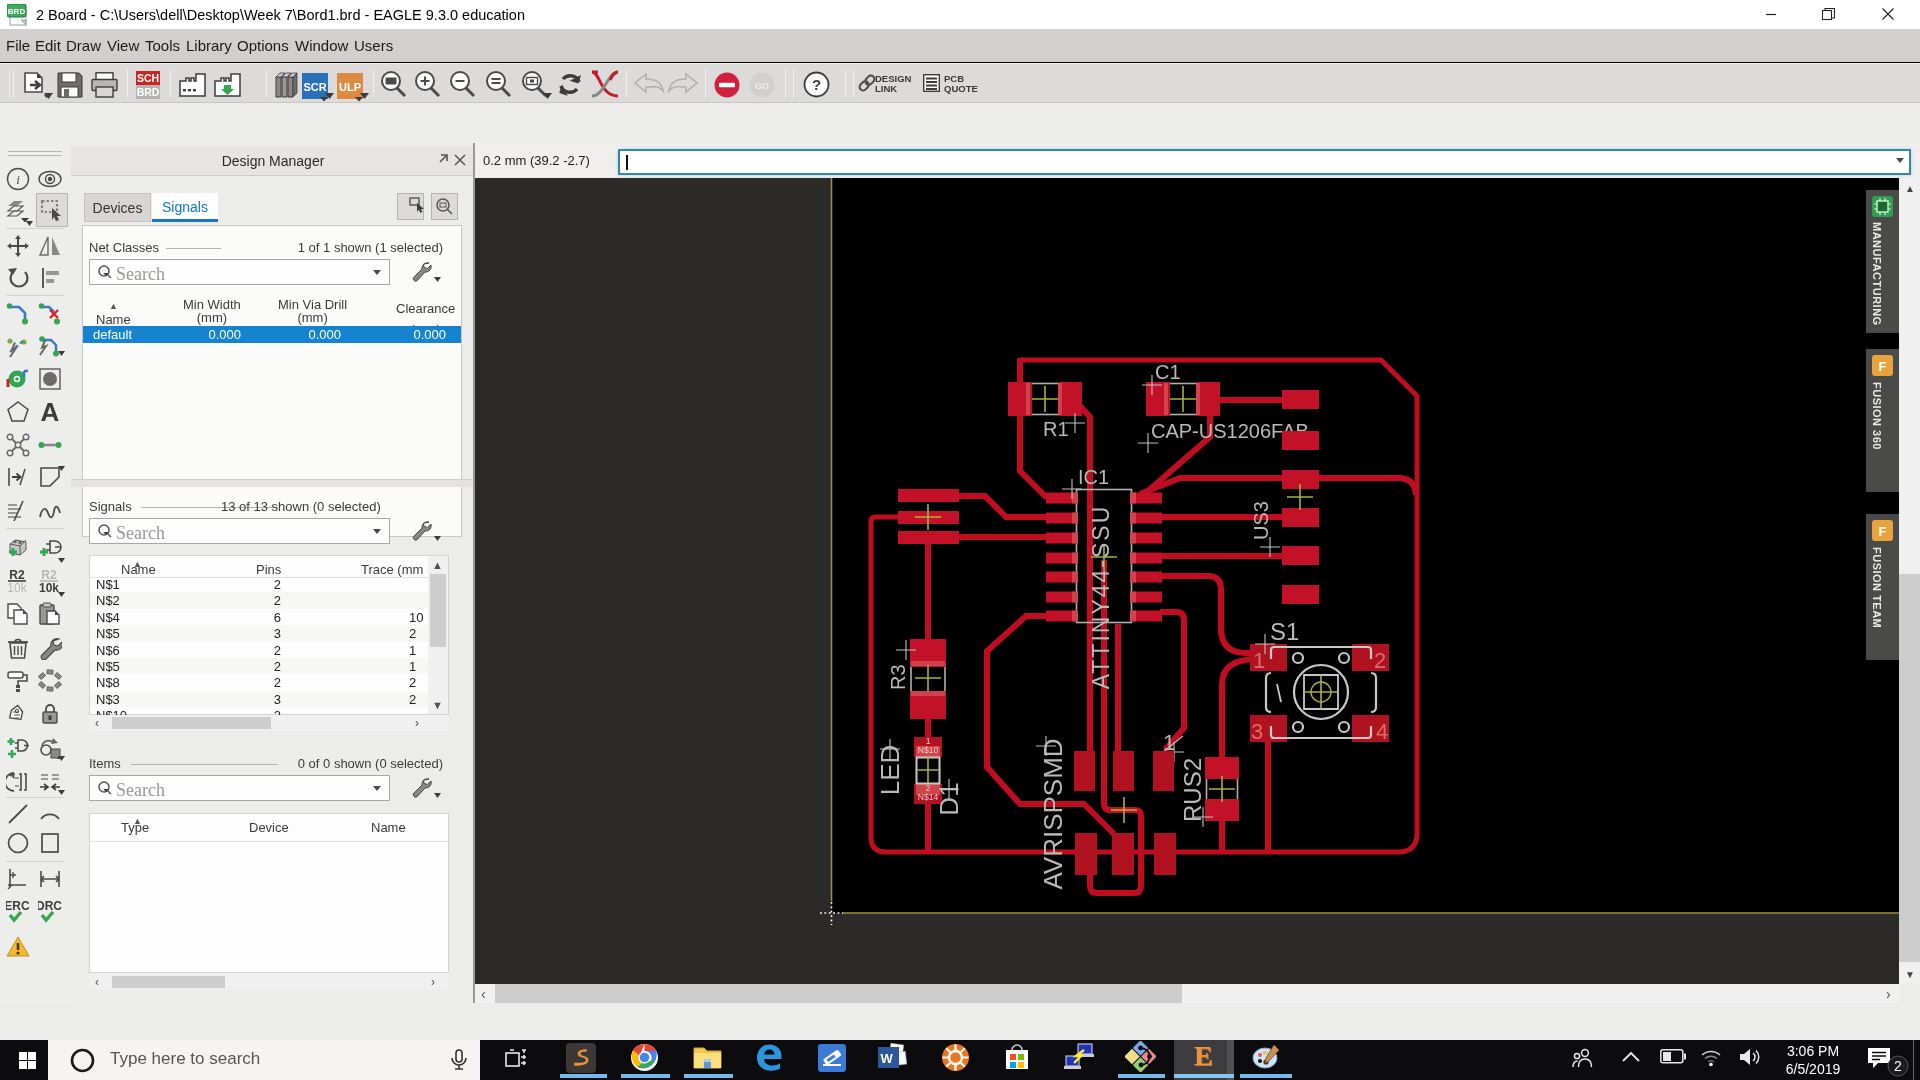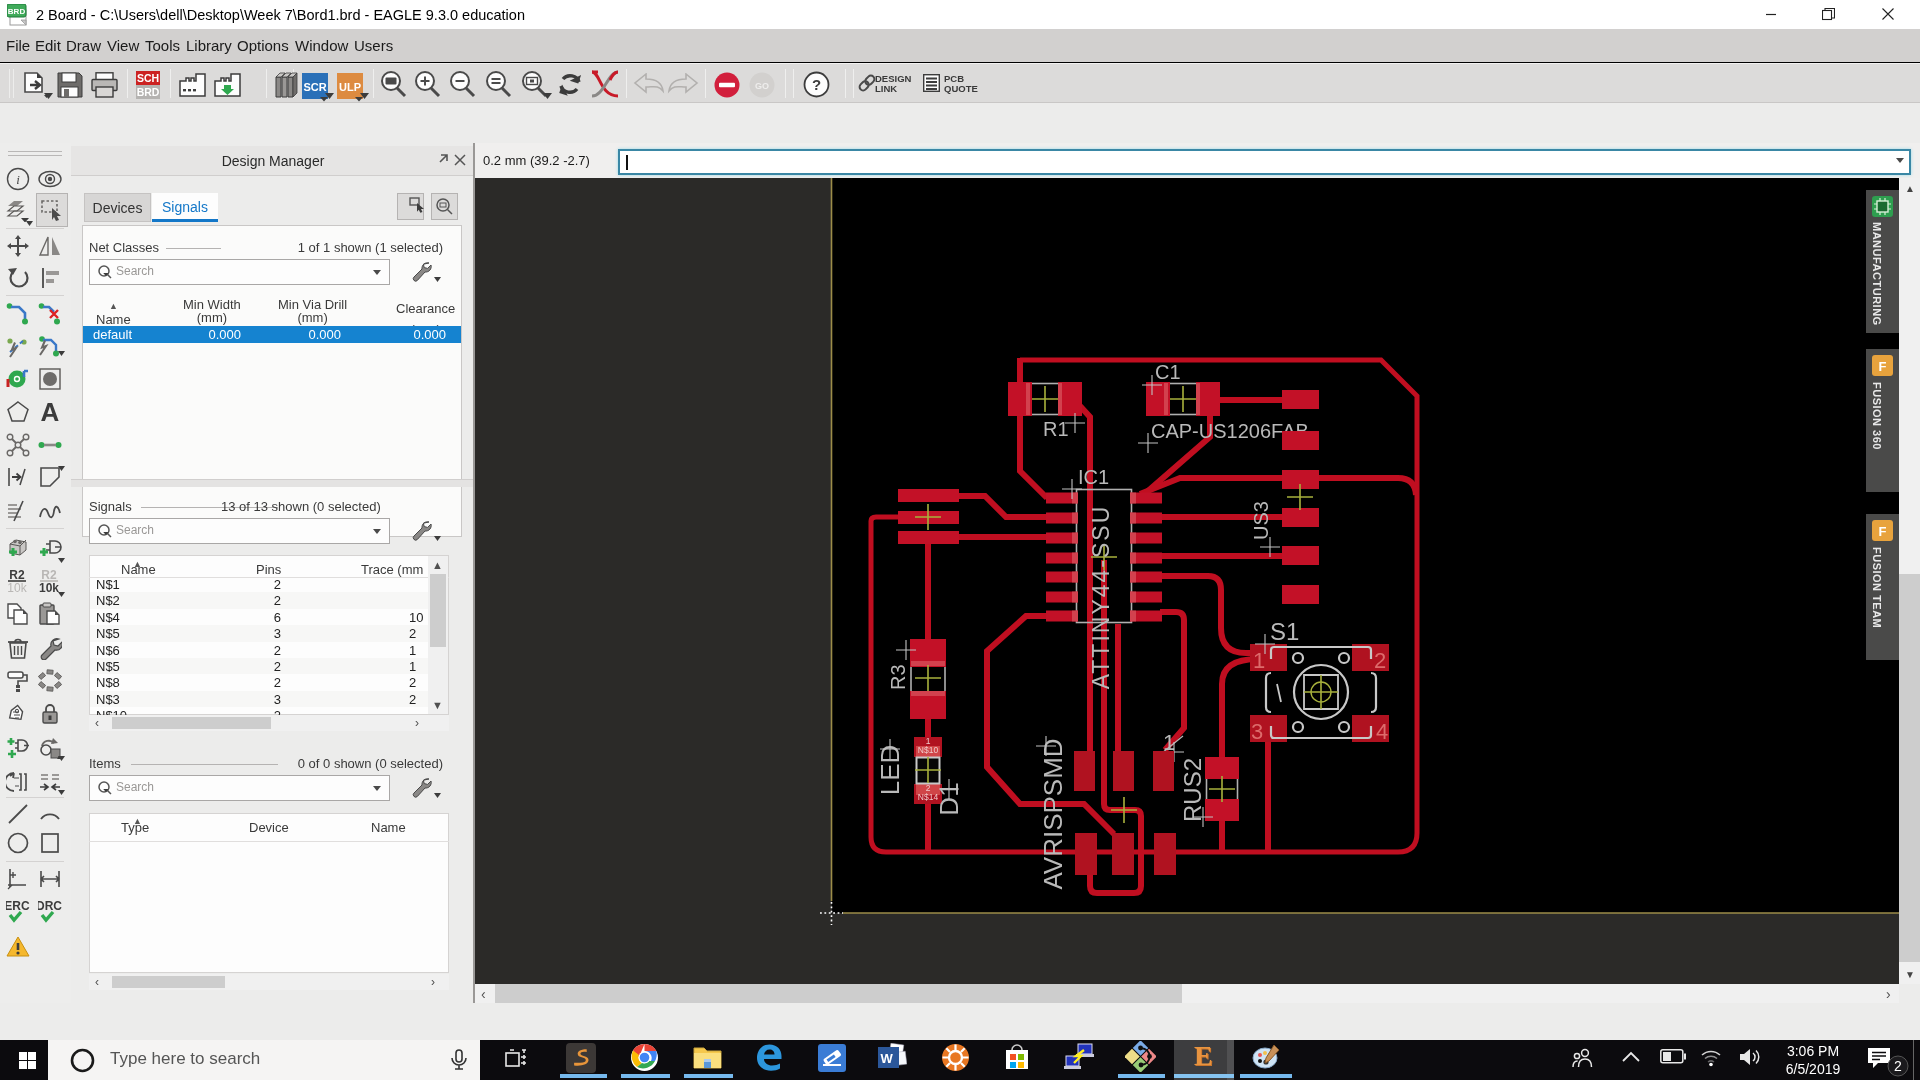--- a/index.html
+++ b/index.html
@@ -20,21 +20,21 @@
 .thandle { position:absolute; top:5px; width:1px; height:29px; background:#b5b3b2; border-right:1px solid #ededec;}
 
 #palette { position:absolute; left:0; top:143px; width:71px; height:860px; background:#ededec; }
 .psep { position:absolute; left:6px; width:58px; height:1px; background:#d4d2d1; }
 
 #dm { position:absolute; left:71px; top:143px; width:404px; height:860px; background:#ececeb; }
 #dmheader { position:absolute; left:0px; top:3px; width:404px; height:30px; background:#e6e5e4; border-bottom:1px solid #d0cecd;}
 .tab { position:absolute; top:50px; height:29px; font-size:14px; text-align:center; }
 .grouplabel { font-size:13px; color:#3a3a3a; }
 .searchbox { position:absolute; background:#fdfdfd; border:1px solid #a9a7a6; height:26px; }
-.ph { color:#9a9896; font-size:12px; }
+.ph { color:#9a9896; font-size:18px;font-family:Liberation Serif, serif; }
 .dda { position:absolute; width:0; height:0; border-left:4px solid transparent; border-right:4px solid transparent; border-top:5px solid #4a4a4a; }
 .thead { font-size:13px; color:#3a3a3a; text-align:center; line-height:14px; }
 .cell { font-size:13px; color:#222; }
 
 .sbtrack { background:#f0f0f0; }
 .sbthumb { background:#cdcdcd; }
 .arr { color:#505050; font-family:"Liberation Sans",sans-serif; }
 
 #cmdbar { position:absolute; left:475px; top:143px; width:1445px; height:36px; background:#f0efee; }
 #cmdfield { position:absolute; left:618px; top:149px; width:1293px; height:26px; background:#fff; border:2px solid #3a87a5; box-shadow:0 0 3px #9adbe8; }

